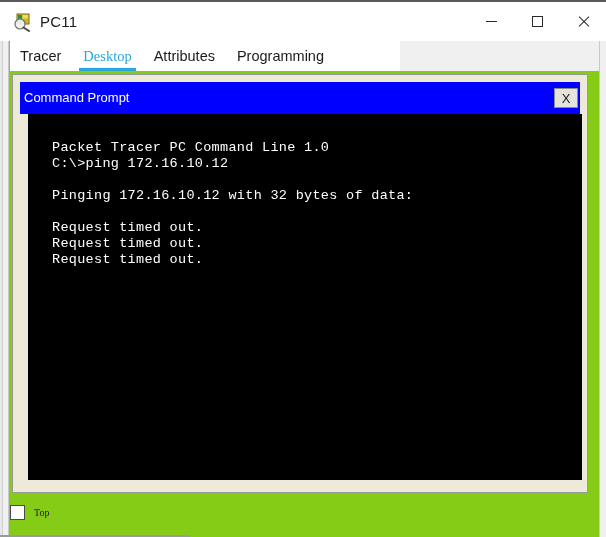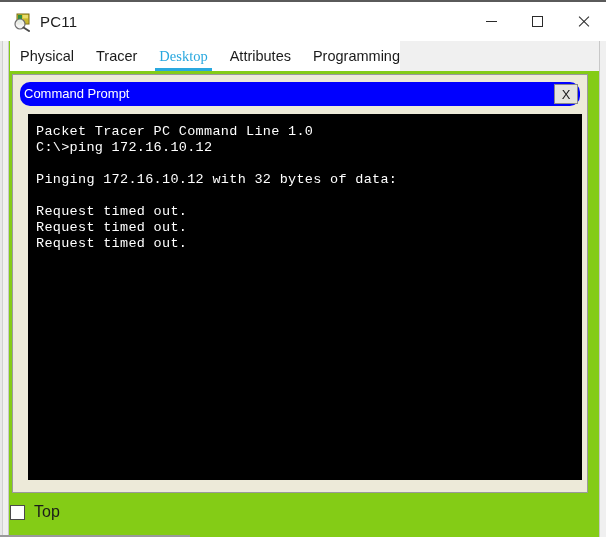--- a/index.html
+++ b/index.html
@@ -177,26 +177,25 @@
 
   
   .app-window {
     position: absolute;
     left: 7px; top: 7px;
     width: 560px;
     height: 404px;
   }
   .app-titlebar {
     position: relative;
-    height: 24px;
+    height: 32px;
     background: #0000ff;
     display: flex;
     align-items: center;
     justify-content: space-between;
-    border-radius: 10px;
   }
   .app-title-text {
     color: #ffffff;
     font-size: 13px;
     font-family: "Liberation Sans", sans-serif;
     margin-left: 4px;
     line-height: 24px;
     white-space: nowrap;
   }
   .app-close-btn {
@@ -219,21 +218,21 @@
   .terminal {
     position: absolute;
     left: 8px; top: 32px;
     width: 554px;
     height: 366px;
     background: #000000;
     overflow: hidden;
     box-sizing: border-box;
   }
   .terminal-text {
-    margin: 0;
+    margin: 16px;
     padding: 10px 4px 0 8px;
     color: #ffffff;
     font-family: "Liberation Mono", "DejaVu Sans Mono", monospace;
     font-size: 13.5px;
     line-height: 16px;
     white-space: pre;
     letter-spacing: 0.3px;
   }
 
   
@@ -248,23 +247,23 @@
     width: 15px;
     height: 15px;
     background: #ffffff;
     border: 1px solid #4a4a4a;
     box-sizing: border-box;
     display: inline-block;
     cursor: default;
   }
   .checkbox-label {
     margin-left: 9px;
-    font-size: 16px;
+    font-size: 10px;
     color: #1b1b1b;
-    font-family: Liberation Sans, sans-serif;
+    font-family: Liberation Serif, serif;
   }
   
   .frame-bottom-sliver {
     position: absolute;
     left: 0; bottom: 0;
     width: 190px; height: 2px;
     background: #9a9a9a;
   }
 </style>
 </head>
@@ -302,21 +301,20 @@
         <span class="glyph-max"></span>
       </button>
       <button class="win-btn close" title="Close">
         <span class="glyph-close"></span>
       </button>
     </div>
   </div>
 
   <div class="tabstrip-fill"></div>
   <div class="tabstrip">
-    <div class="tab">Physical</div>
     <div class="tab">Tracer</div>
     <div class="tab active">Desktop</div>
     <div class="tab">Attributes</div>
     <div class="tab">Programming</div>
   </div>
 
   <div class="desk-panel">
 
     <div class="app-window">
 

